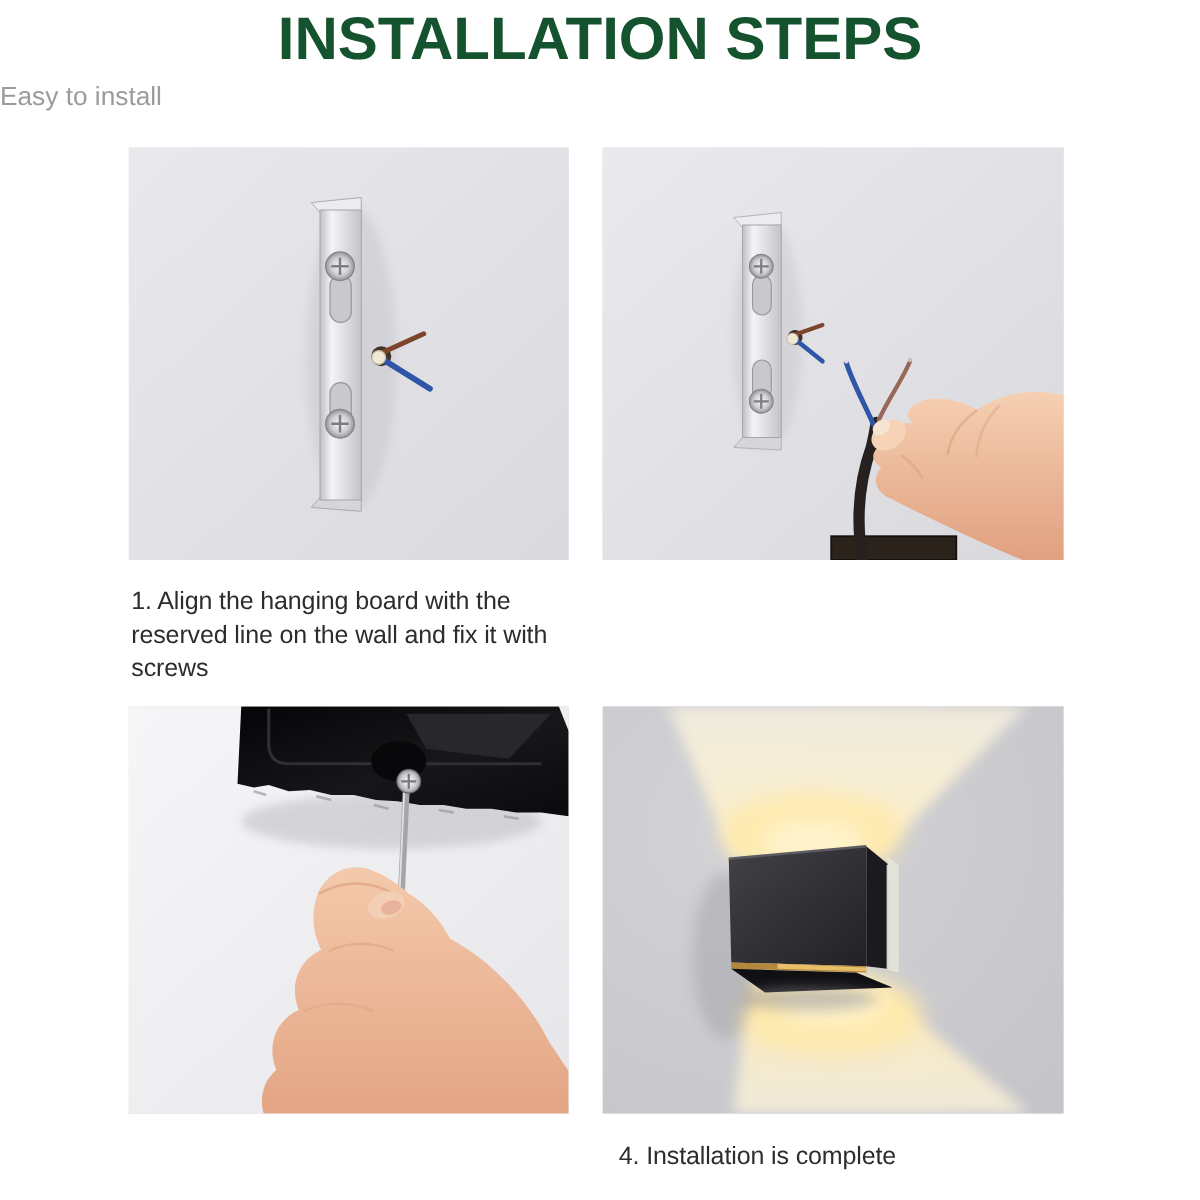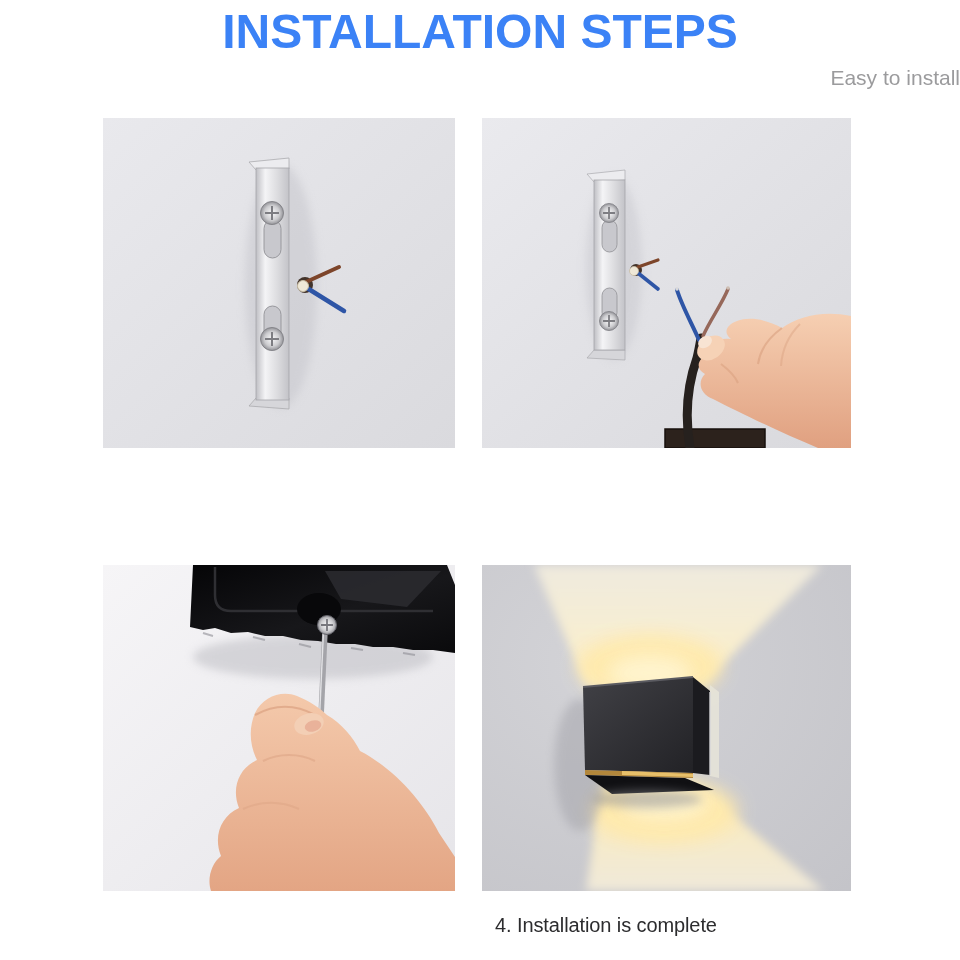--- a/index.html
+++ b/index.html
@@ -1,20 +1,20 @@
 <!DOCTYPE html>
 <html><head>
 <meta charset="utf-8">
 <style>
   html,body{margin:0;padding:0;background:#ffffff;}
   #canvas{position:relative;width:960px;height:960px;background:#ffffff;overflow:hidden;
           font-family:"Liberation Sans", sans-serif;}
   .title{position:absolute;top:4px;left:0;width:960px;text-align:center;
-         font-size:48px;font-weight:bold;letter-spacing:0px;color:#3b82f6;}
-  .subtitle{position:absolute;top:66px;left:0;width:960px;text-align:right;
+         font-size:48px;font-weight:bold;letter-spacing:0px;color:#14532d;}
+  .subtitle{position:absolute;top:66px;left:0;width:960px;text-align:left;
          font-size:21px;color:#9b9b9d;}
   .panel{position:absolute;overflow:hidden;background:#e2e2e6;}
   .panel svg{display:block;width:100%;height:100%;}
   #panel-1{left:103px;top:118px;width:352px;height:330px;}
   #panel-2{left:482px;top:118px;width:369px;height:330px;}
   #panel-3{left:103px;top:565px;width:352px;height:326px;}
   #panel-4{left:482px;top:565px;width:369px;height:326px;}
   .caption{position:absolute;font-size:20px;line-height:27px;color:#2c2c2e;
            white-space:pre-line;letter-spacing:-0.1px;}
   #caption-1{left:105px;top:468px;width:380px;}
@@ -129,20 +129,23 @@
                  C258,295 300,315 336,330 L369,330 Z" fill="url(#skin2)"></path>
         <path d="M300,210 C286,220 278,232 276,246" stroke="#d79d7c" stroke-width="2" opacity="0.55" fill="none"></path>
         <path d="M318,206 C306,218 300,232 299,248" stroke="#d79d7c" stroke-width="2" opacity="0.4" fill="none"></path>
         <ellipse cx="229" cy="230" rx="15" ry="11" transform="rotate(-35 229 230)" fill="#f6d2b6"></ellipse>
         <ellipse cx="223" cy="224" rx="7.5" ry="5.5" transform="rotate(-35 223 224)" fill="#f8e4d3"></ellipse>
         <path d="M239,246 C247,252 253,258 256,265" stroke="#d79d7c" stroke-width="2" opacity="0.5" fill="none"></path>
       </g>
     </svg>
   </div>
 
+  <div class="caption" id="caption-1">1. Align the hanging board with the
+reserved line on the wall and fix it with
+screws</div>
 
   <div class="panel" id="panel-3">
     <svg viewBox="0 0 352 326">
       <defs>
         <linearGradient id="wall3" x1="0" y1="0" x2="1" y2="1">
           <stop offset="0" stop-color="#f6f5f7"></stop>
             <stop offset="1" stop-color="#e6e5e9"></stop>
         </linearGradient>
         <linearGradient id="skin3" x1="0" y1="0" x2="0" y2="1">
           <stop offset="0" stop-color="#f4c9ab"></stop>

